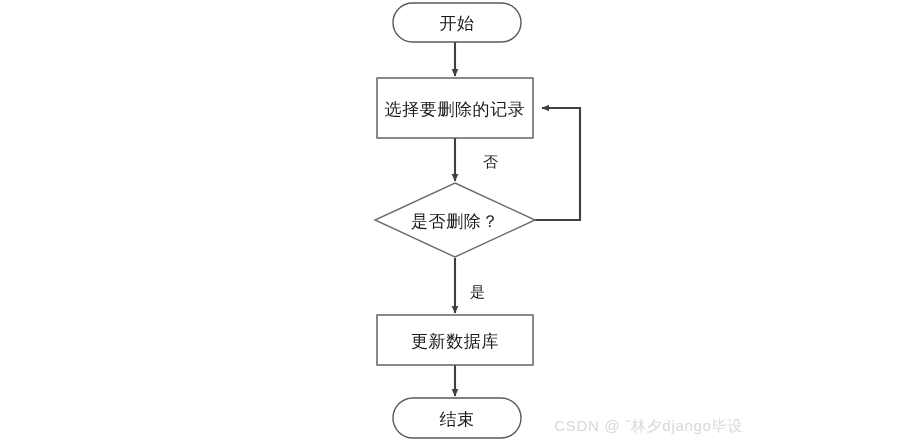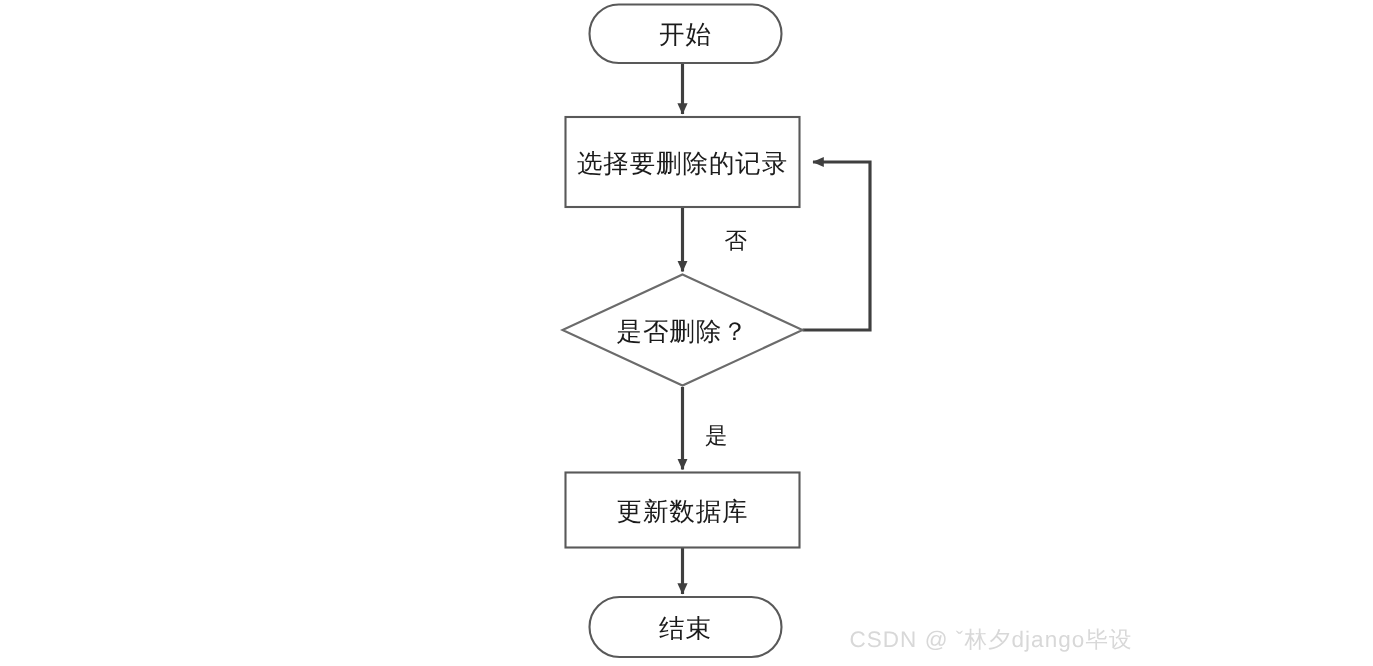--- a/index.html
+++ b/index.html
@@ -49,21 +49,21 @@
   }
   .edge-label {
     font-family: "Liberation Sans", "DejaVu Sans", sans-serif;
     font-size: 15px;
     fill: #1b1b1b;
     text-anchor: start;
     dominant-baseline: central;
   }
   .watermark {
     position: absolute;
-    right: 8px;
+    right: 20px;
     bottom: 8px;
     font-family: "Liberation Sans", "DejaVu Sans", sans-serif;
     font-size: 15px;
     color: #d8d8d8;
     letter-spacing: 0.7px;
     white-space: nowrap;
     user-select: none;
   }
 </style>
 </head>

